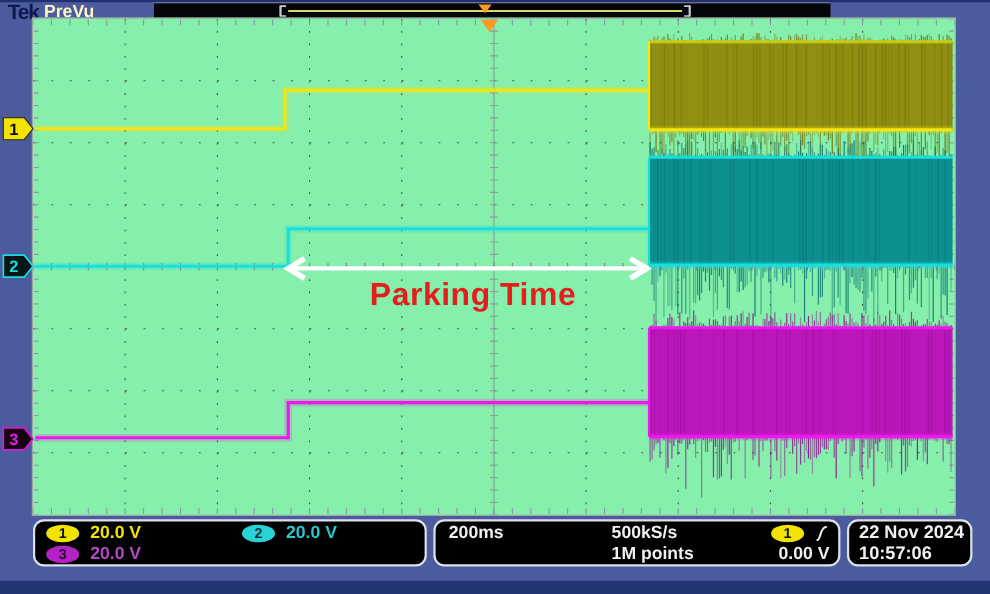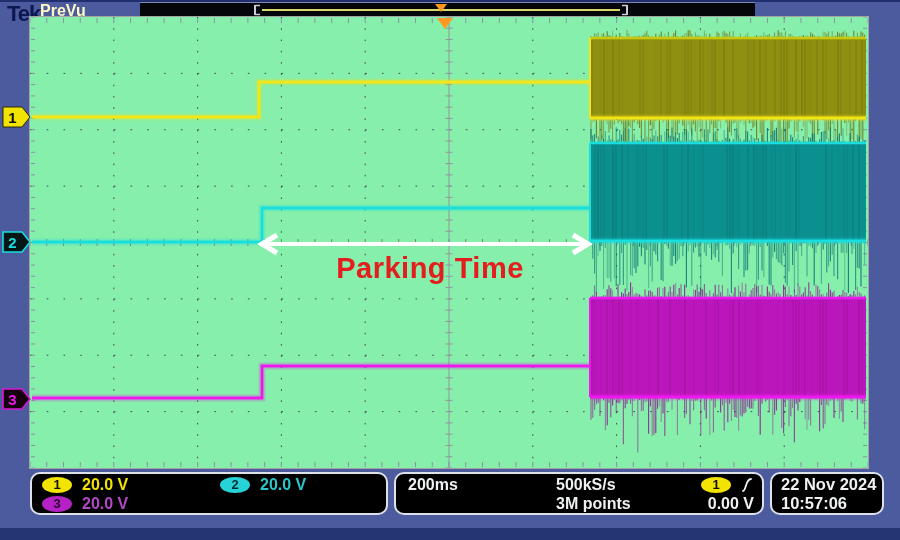--- a/index.html
+++ b/index.html
@@ -4,21 +4,21 @@
 <style>
   html,body{margin:0;padding:0;}
   body{
     width:900px;height:540px;position:relative;overflow:hidden;
     background:#4b5b9d;
     font-family:"Liberation Sans",sans-serif;
     -webkit-font-smoothing:antialiased;
   }
   .topline{position:absolute;left:0;top:0;width:900px;height:2px;background:#222f6e;}
   .tek-logo{
-    position:absolute;left:7px;top:1px;font-size:22px;font-weight:bold;
+    position:absolute;left:7px;top:1px;font-size:19px;font-weight:bold;
     color:#0d1750;letter-spacing:-1px;
   }
   .prevu{
     position:absolute;left:40px;top:2px;font-size:16px;font-weight:bold;color:#fef9c3;
   }
   .record-strip{
     position:absolute;left:140px;top:2px;width:615px;height:14px;
     background:#04060a;border-top:1px solid #7e8ab8;border-bottom:1px solid #7e8ab8;
   }
   .plot{
@@ -1493,21 +1493,21 @@
     <span>500kS/s</span>
     <span class="trigrow">
       <span class="badge b1">
           <span>1</span>
         </span>
       <svg width="14" height="16" viewBox="0 0 14 16">
         <path d="M3,14 C6.2,14 5.4,2 11,2" stroke="#eef0f2" stroke-width="1.8" fill="none" stroke-linecap="round"></path>
       </svg>
     </span>
     <span></span>
-    <span>3M points</span>
+    <span>1M points</span>
     <span class="tl">0.00 V</span>
   </div>
 
   <div class="sbox dt-box">
     <span>22 Nov 2024</span>
     <span>10:57:06</span>
   </div>
 </div>
 
 <div class="bottom-strip"></div>

